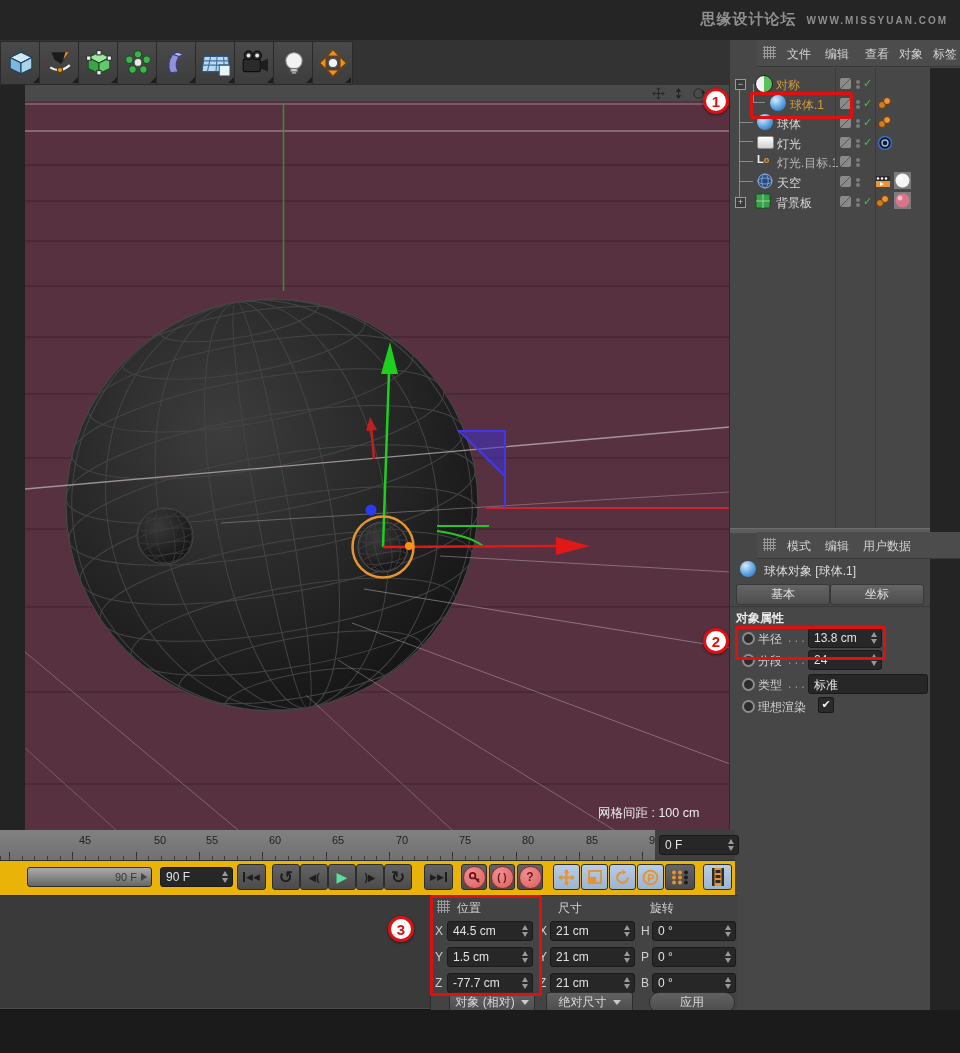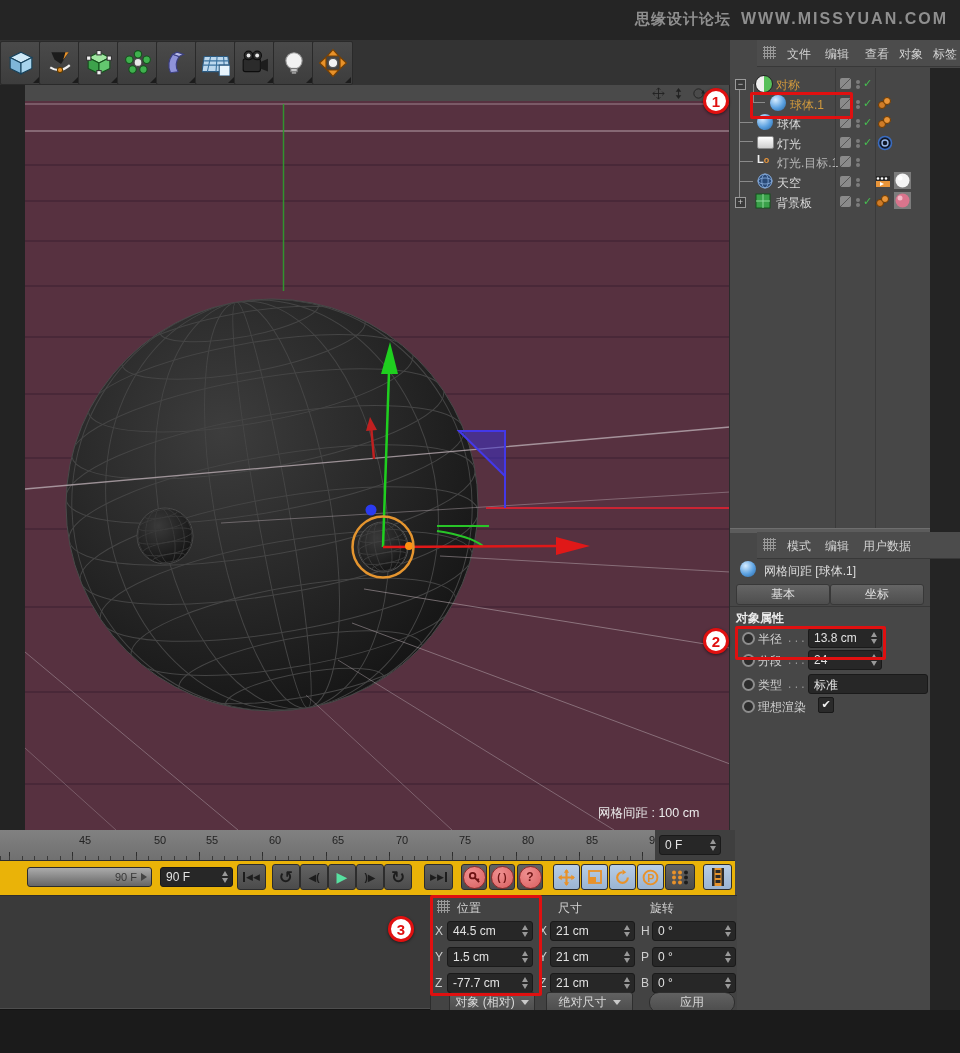--- a/index.html
+++ b/index.html
@@ -3,21 +3,21 @@
 <meta charset="utf-8">
 <style>
   html,body{margin:0;padding:0;background:#141414;}
   body{width:960px;height:1053px;position:relative;overflow:hidden;
        font-family:"Liberation Sans","DejaVu Sans",sans-serif;
        -webkit-font-smoothing:antialiased;}
   .abs{position:absolute;}
   
   .topbar{left:0;top:0;width:960px;height:40px;background:#252525;}
   .watermark{right:12px;top:10px;color:#8f8f8f;font-weight:bold;letter-spacing:1px;font-size:15px;}
-  .watermark .url{font-size:16px;margin-left:10px;letter-spacing:2px;}
+  .watermark .url{font-size:10px;margin-left:10px;letter-spacing:2px;}
   
   .toolbar{left:0;top:40px;width:960px;height:45px;background:#333;}
   .tool{position:absolute;top:1px;width:39px;height:42px;background:linear-gradient(#4a4a4a,#3d3d3d);
         border:1px solid #2a2a2a;border-radius:2px;display:flex;align-items:center;justify-content:center;}
   .tool .corner{position:absolute;right:1px;bottom:1px;width:0;height:0;
         border-left:6px solid transparent;border-bottom:6px solid #1c1c1c;}
   
   .vp-head{left:25px;top:85px;width:705px;height:16px;background:#4a4a4a;border-bottom:1px solid #2c2c2c;}
   .vp-ico{position:absolute;top:2px;}
   .left-strip{left:0;top:85px;width:25px;height:810px;background:#232323;}
@@ -485,21 +485,21 @@
 
   <div class="abs" style="left:0;top:488px;width:200px;height:4px;background:#5c5c5c;border-top:1px solid #6e6e6e"></div>
 
   <div class="menubar" style="top:492px">
     <span class="grip"></span>
     <span style="left:30px">模式</span>
     <span style="left:68px">编辑</span>
     <span style="left:106px">用户数据</span>
   </div>
   <span class="abs" style="left:10px;top:521px"><span class="ico16 sphere-blue"></span></span>
-  <span class="am-title" style="left:34px;top:523px">网格间距 [球体.1]</span>
+  <span class="am-title" style="left:34px;top:523px">球体对象 [球体.1]</span>
   <div class="tabbtn" style="left:6px;top:544px;width:92px">基本</div>
   <div class="tabbtn" style="left:100px;top:544px;width:92px">坐标</div>
   <div class="abs" style="left:0;top:566px;width:200px;height:1px;background:#383838"></div>
   <span class="sect" style="left:6px;top:570px">对象属性</span>
 
   <span class="radio" style="left:12px;top:592px"></span>
   <span class="plabel" style="left:28px;top:591px">半径</span>
   <span class="plabel" style="left:58px;top:591px;color:#9a9a9a">. . .</span>
   <div class="fld" style="left:78px;top:588px;width:74px"><span>13.8 cm</span><span class="stepper">
         <i class="up"></i>
@@ -528,21 +528,21 @@
   <span style="left:212px">55</span>
   <span style="left:275px">60</span>
   <span style="left:338px">65</span>
   <span style="left:402px">70</span>
   <span style="left:465px">75</span>
   <span style="left:528px">80</span>
   <span style="left:592px">85</span>
   <span style="left:655px">90</span>
 </div>
 <div class="abs frame-block">
-  <div class="fld" style="left:4px;top:5px;width:62px"><span>0 F</span><span class="stepper">
+  <div class="fld" style="left:4px;top:5px;width:80px"><span>0 F</span><span class="stepper">
         <i class="up"></i>
         <i class="dn"></i>
       </span></div>
 </div>
 
 <div class="abs transport">
   <div class="slider">
       <span>90 F</span>
       <i class="tri-r"></i>
     </div>

